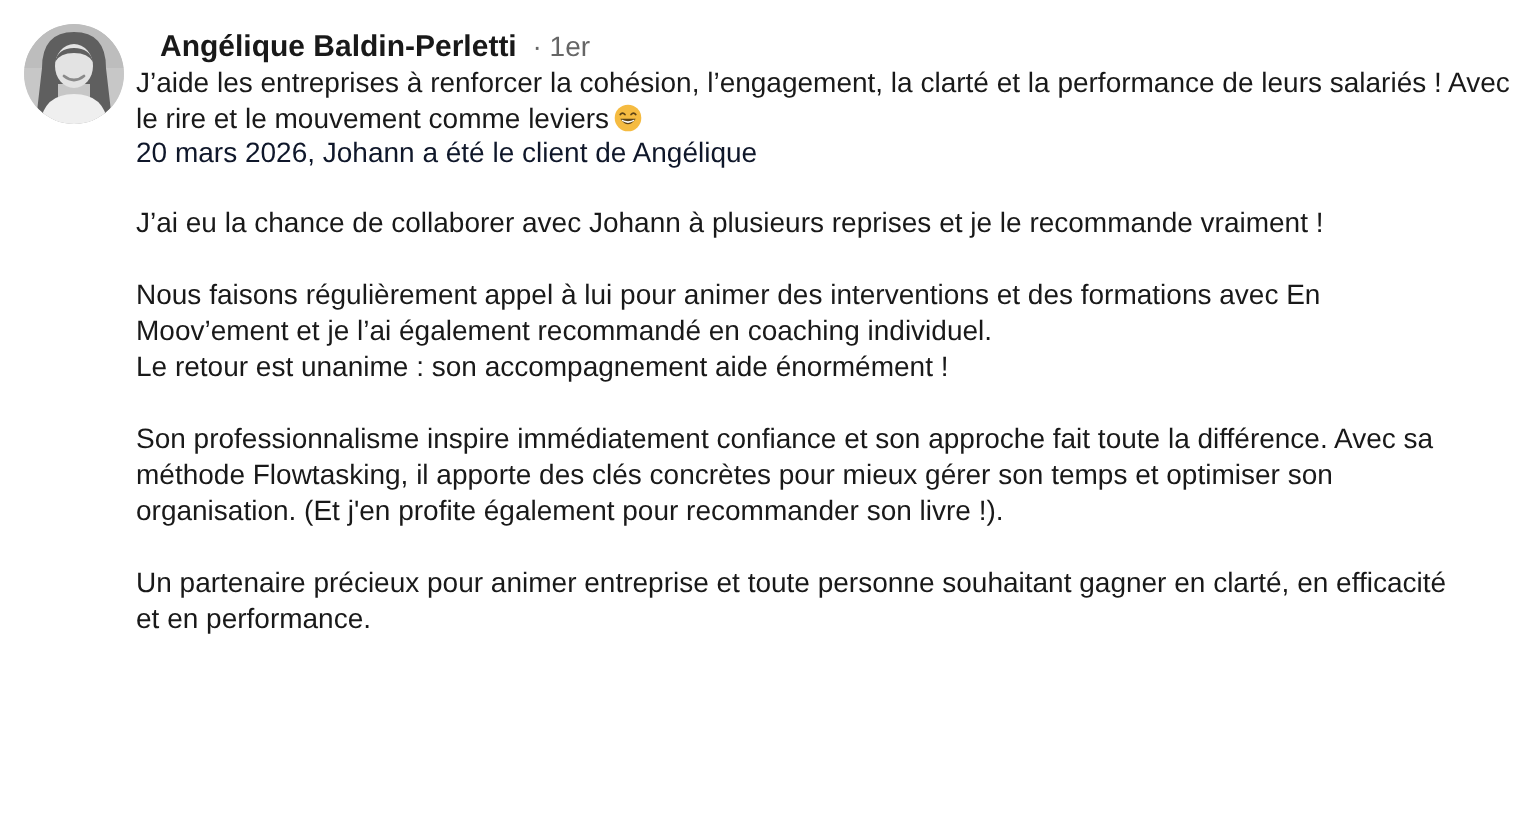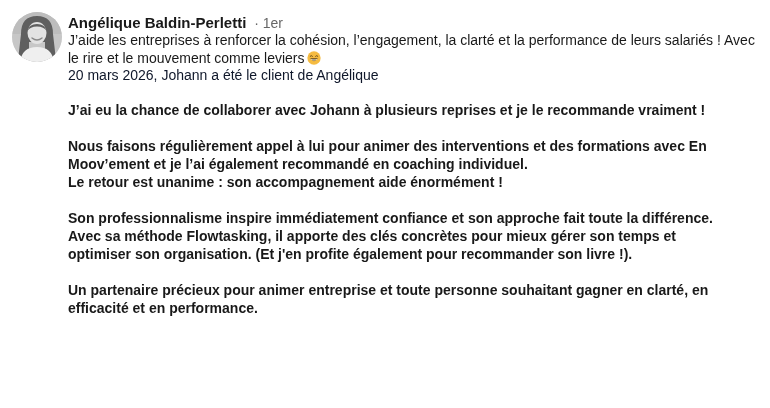--- a/index.html
+++ b/index.html
@@ -31,21 +31,21 @@
     background: #cfcfcf;
   }
   .avatar svg { display: block; width: 50px; height: 50px; }
   .header-text {
     margin-left: 6px;
     padding-top: 2px;
     max-width: 690px;
     font-size: 14px;
     line-height: 17.5px;
   }
-  .name-line { line-height: 18px; }
+  .name-line { line-height: 18px; margin-left: 12px; }
   .author-name {
     font-size: 15px;
     font-weight: 700;
     color: #191919;
     cursor: pointer;
   }
   .connection-degree {
     font-size: 14px;
     font-weight: 400;
     color: #666666;
@@ -61,21 +61,20 @@
     vertical-align: -2px;
     margin-left: 2px;
   }
   .emoji-wrap svg { display: block; width: 14px; height: 14px; }
   .job-title { color: #191919; }
   .context-line { color: #0f172a; }
   .post-body {
     margin-top: 16px;
     padding-left: 56px;
     max-width: 730px;
-    font-weight: bold;
   }
   .post-body p {
     margin: 0 0 18px 0;
     font-size: 14px;
     line-height: 18px;
     color: #191919;
     white-space: pre-line;
     max-width: 664px;
   }
 </style>

